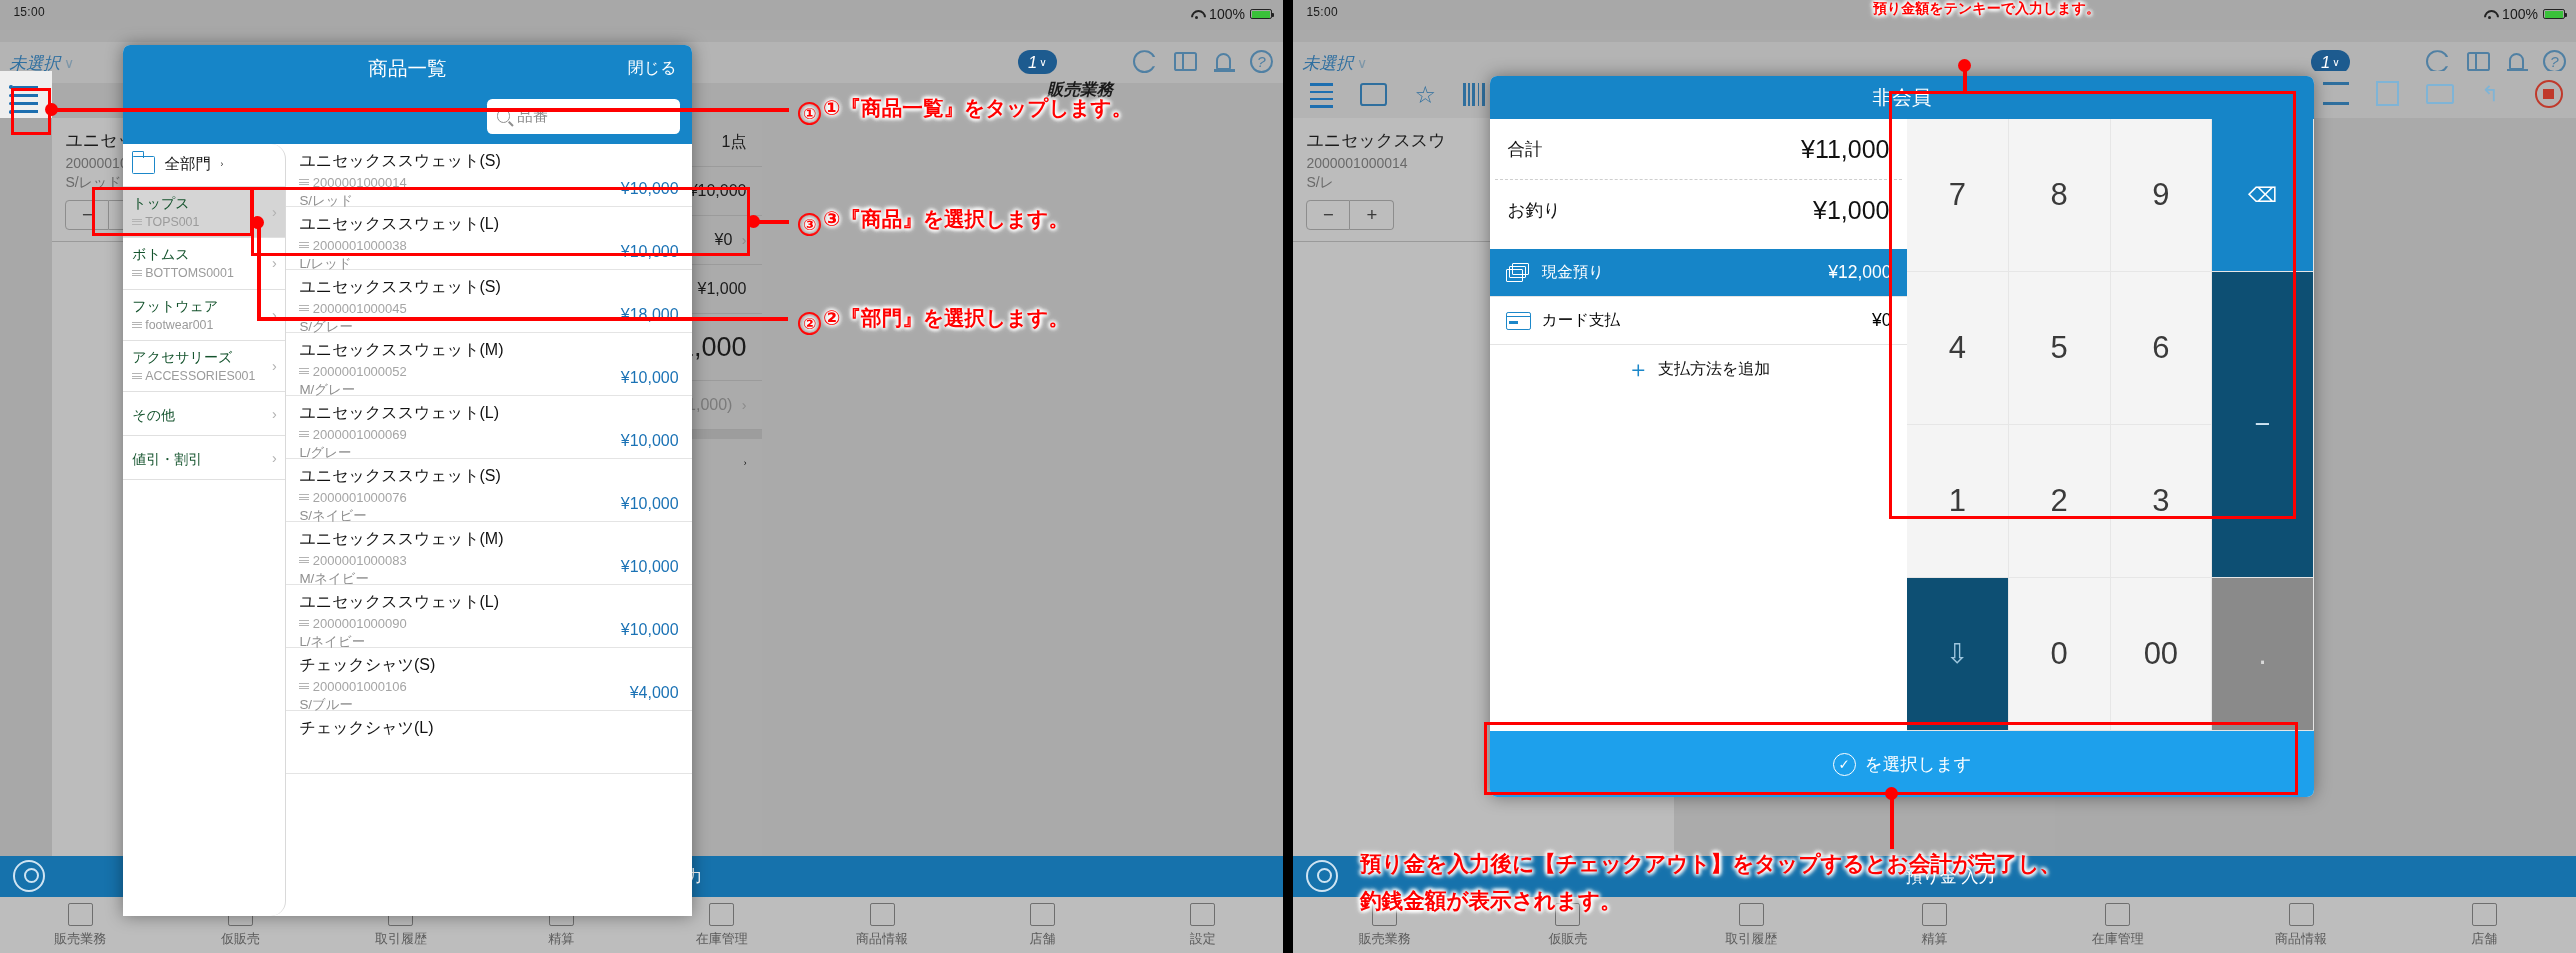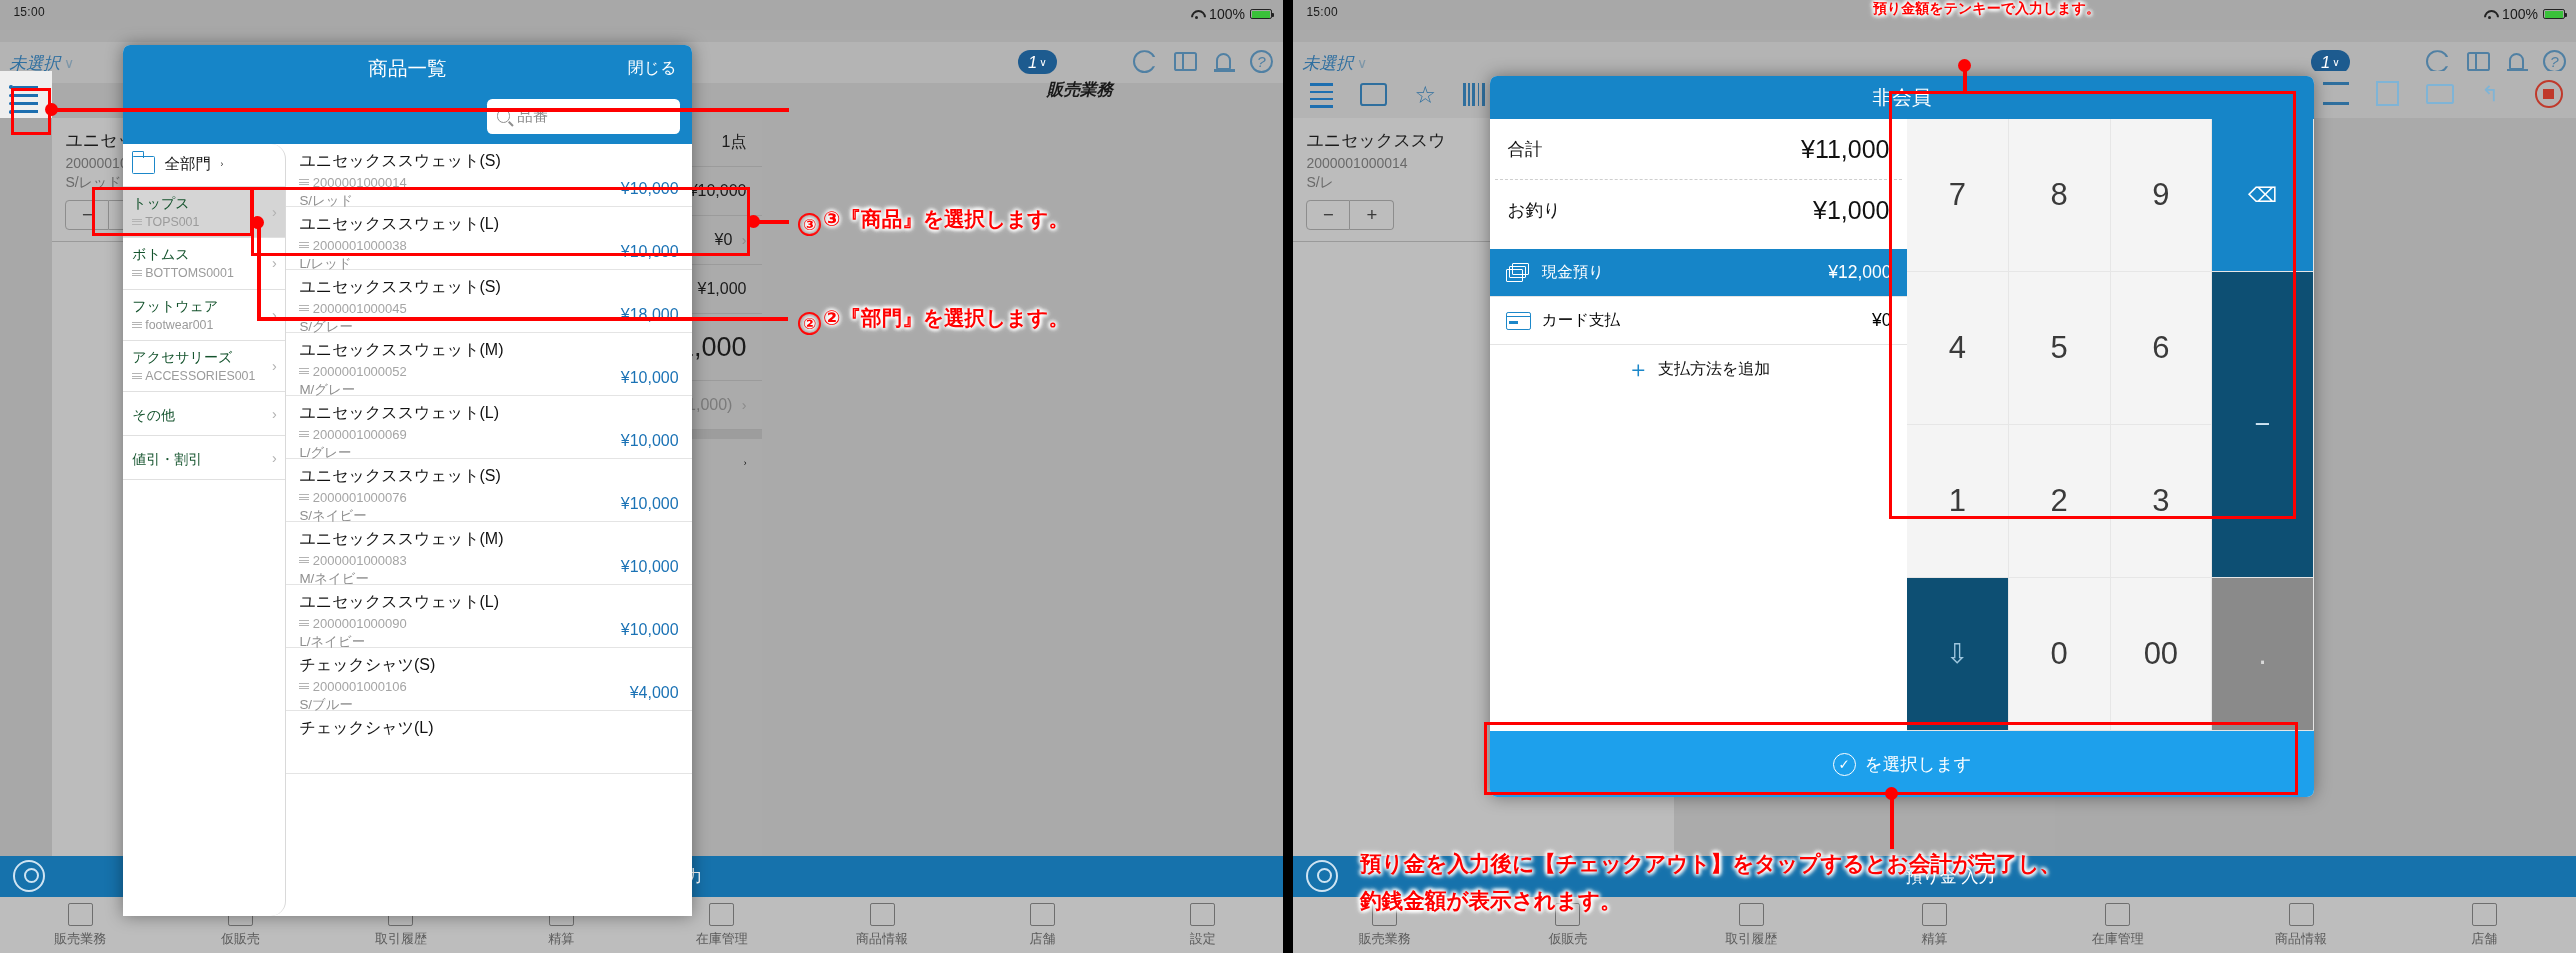--- a/index.html
+++ b/index.html
@@ -495,20 +495,23 @@
         <div class="prod-item">
           <div class="pn">チェックシャツ(L)</div>
         </div>
       </div>
     </div>
   </div>
 
   <div class="rbox" style="left:11.3px;top:88px;width:40px;height:47px;"></div>
   <div class="rdot" style="left:45px;top:103px;"></div>
   <div class="rline" style="left:52px;top:108px;width:737px;height:3.6px;"></div>
+  <div class="rtext" style="left:798px;top:94px;font-size:20.6px;">
+    <span class="rcirc">①</span><span>①『商品一覧』をタップします。</span>
+  </div>
 
   <div class="rbox" style="left:92px;top:187px;width:161px;height:49px;"></div>
   <div class="rdot" style="left:251px;top:216px;"></div>
   <div class="rline" style="left:257px;top:221px;width:3.6px;height:99px;"></div>
   <div class="rline" style="left:257px;top:317px;width:531px;height:3.6px;"></div>
   <div class="rtext" style="left:798px;top:304px;font-size:20.6px;">
     <span class="rcirc">②</span><span>②『部門』を選択します。</span>
   </div>
 
   <div class="rbox" style="left:251px;top:187px;width:499px;height:69px;"></div>

